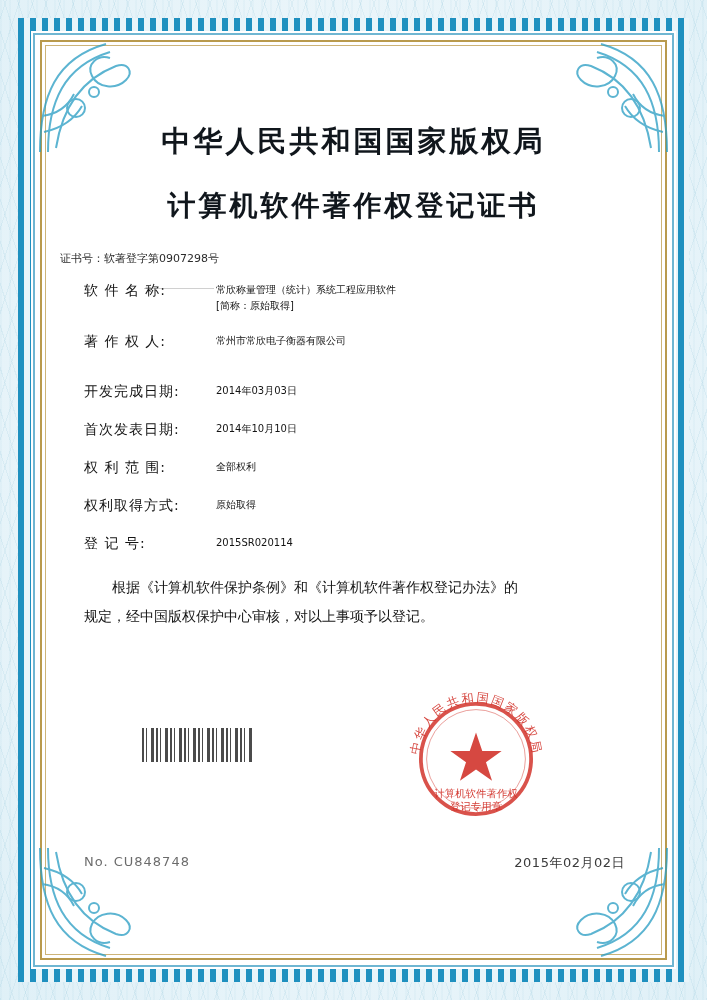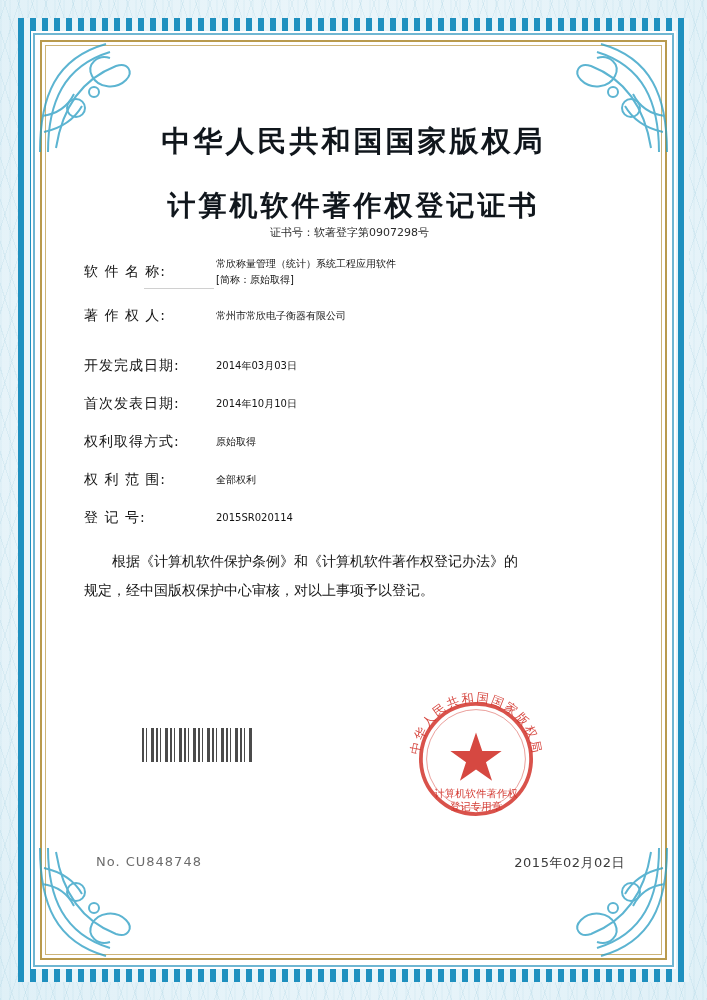--- a/index.html
+++ b/index.html
@@ -106,36 +106,37 @@
     margin-top: 25px;
     text-align: center;
     font-size: 28px;
     letter-spacing: 3px;
     color: #10161c;
     font-weight: bold;
     font-family: "DejaVu Serif", serif;
   }
 
   .cert-no {
-    text-align: center;
+    margin-top: 26px;
+    text-align: left;
     padding-right: 8px;
     font-size: 11px;
     color: #2b2b2b;
     font-family: "DejaVu Sans", sans-serif;
     letter-spacing: 0px;
   }
   .cert-no .num { letter-spacing: 0px; }
 
   .fields {
     margin-top: 16px;
     padding-left: 24px;
   }
   .row {
     display: flex;
-    align-items: center;
+    align-items: flex-start;
     margin-bottom: 6px;
   }
   .row .label {
     width: 132px;
     flex: 0 0 132px;
     font-size: 14px;
     color: #141414;
     letter-spacing: 1px;
     font-family: "DejaVu Sans", sans-serif;
   }
@@ -188,21 +189,21 @@
     position: absolute;
     right: 95px;
     bottom: 105px;
     width: 152px;
     height: 152px;
   }
   .seal svg { display:block; width:100%; height:100%; }
 
   .footer {
     position: absolute;
-    left: 12px; right: 0;
+    left: 0; right: 0;
     bottom: 68px;
     display: flex;
     justify-content: space-between;
     padding: 0 22px 0 24px;
     font-size: 13px;
     color: #3a3a3a;
     font-family: "DejaVu Sans", sans-serif;
   }
   .footer .serial { letter-spacing: 1px; opacity: .75; }
   .footer .date { letter-spacing: 0.5px; }
@@ -315,27 +316,27 @@
         <div class="label">开发完成日期:</div>
         <div class="value">2014年03月03日</div>
       </div>
 
       <div class="row spacious">
         <div class="label">首次发表日期:</div>
         <div class="value">2014年10月10日</div>
       </div>
 
       <div class="row spacious">
+        <div class="label">权 利 范 围:</div>
+        <div class="value">全部权利</div>
+      </div>
+
+      <div class="row spacious">
         <div class="label">权利取得方式:</div>
         <div class="value">原始取得</div>
-      </div>
-
-      <div class="row spacious">
-        <div class="label">权 利 范 围:</div>
-        <div class="value">全部权利</div>
       </div>
 
       <div class="row spacious">
         <div class="label">登 记 号:</div>
         <div class="value">2015SR020114</div>
       </div>
 
     </div>
 
     <div class="statement">

